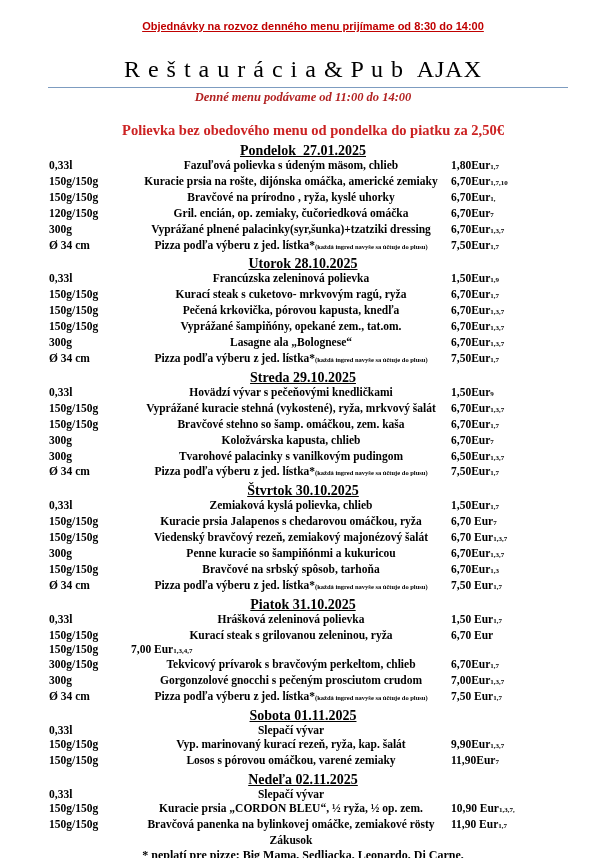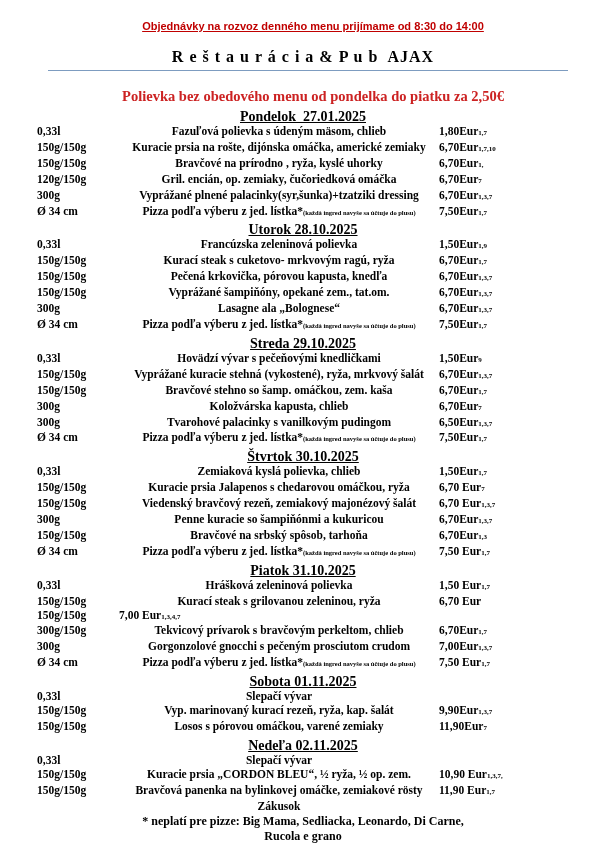--- a/index.html
+++ b/index.html
@@ -12,57 +12,58 @@
   .page{position:relative;width:606px;height:858px;box-sizing:border-box;padding-top:20px;overflow:hidden;}
 
   .top-notice{
     text-align:center;color:#c00000;
     font-family:"Liberation Sans",sans-serif;
     font-size:11px;font-weight:bold;
     text-decoration:underline;
     margin-left:20px;
   }
   .title{
-    text-align:center;font-size:16px;font-weight:bold;
-    margin-top:16px;white-space:pre;letter-spacing:1px;
+    text-align:center;font-size:24px;font-weight:normal;
+    margin-top:24px;white-space:pre;letter-spacing:1px;
   }
   .blue-rule{
     border:none;border-top:1.5px solid #7d9cc0;
     margin:4px 38px 2px 48px;
   }
   .subtitle{
     text-align:center;color:#b22222;
     font-style:italic;font-size:12.5px;font-weight:bold;
   }
   .soup-notice{
     text-align:center;color:#cc2222;
     font-size:14.5px;font-weight:bold;margin:17px 0 2px;padding-left:20px;
   }
 
   .day-heading{
     text-align:center;font-size:14px;font-weight:bold;
     text-decoration:underline;white-space:pre;
     padding-top:2px;line-height:16px;
   }
   .menu-row{display:flex;font-size:11.5px;line-height:13.9px;}
-  .col-size{width:82px;margin-left:37px;flex:none;}
+  .col-size{width:82px;margin-left:49px;flex:none;}
   .col-name{width:320px;flex:none;text-align:center;}
   .col-price{flex:1;}
   .allergens{font-size:7px;font-weight:bold;}
   .note{font-size:6.5px;font-weight:bold;}
 
   .center-note{text-align:center;font-size:12px;font-weight:bold;line-height:15px;}
 </style>
 </head>
 <body>
 
 <div class="page">
   <div class="top-notice">Objednávky na rozvoz denného menu prijímame od 8:30 do 14:00</div>
   <div class="title">R e š t a u r á c i a &amp; P u b  AJAX</div>
   <hr class="blue-rule">
+  <div class="subtitle">Denné menu podávame od 11:00 do 14:00</div>
   <div class="soup-notice">Polievka bez obedového menu od pondelka do piatku za 2,50€</div>
 
   <div id="days-host">
       <div class="day-section">
         <div class="day-heading">Pondelok  27.01.2025</div>
         <div class="menu-row">
           <span class="col-size">0,33l</span>
           <span class="col-name">Fazuľová polievka s údeným mäsom, chlieb</span>
           <span class="col-price"><span class="price-val">1,80Eur</span><span class="allergens">1,7</span></span>
         </div>

